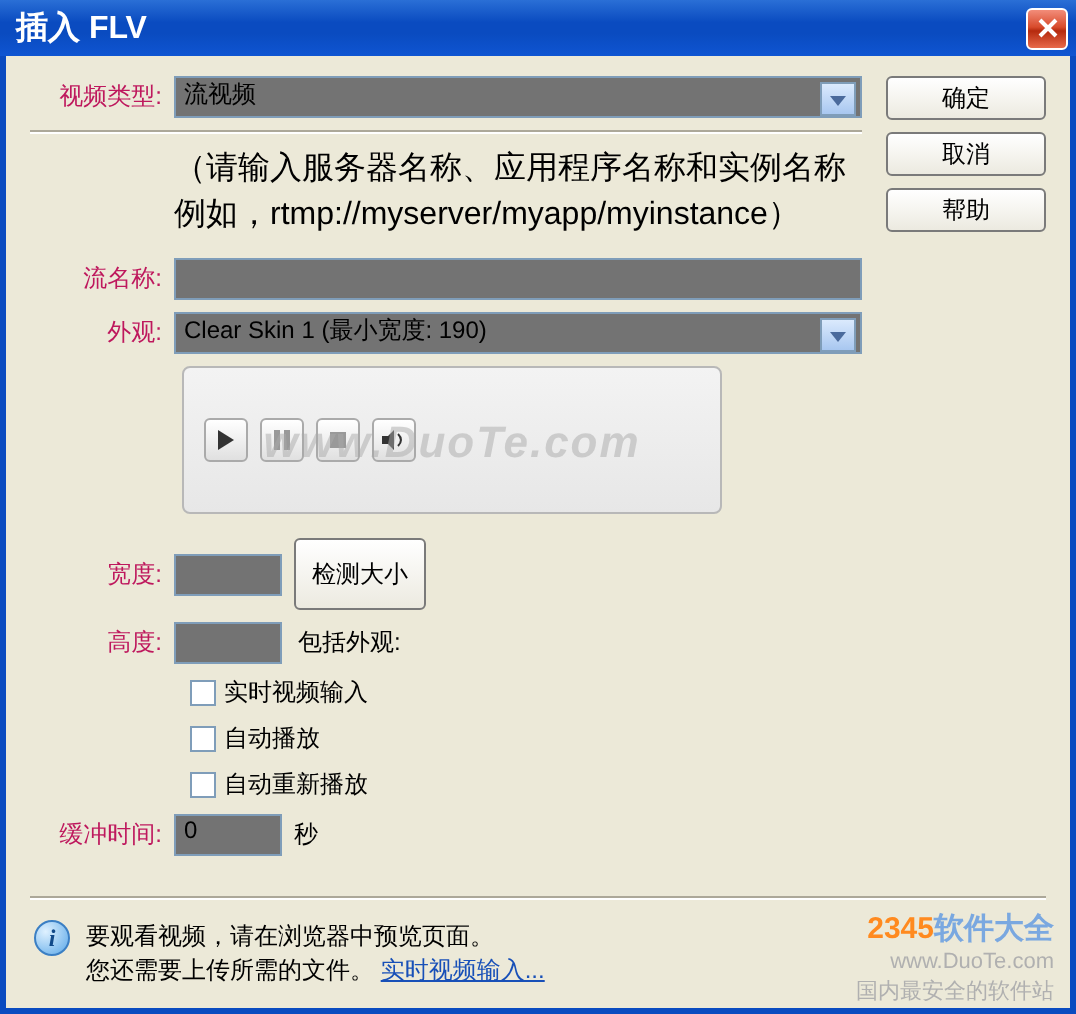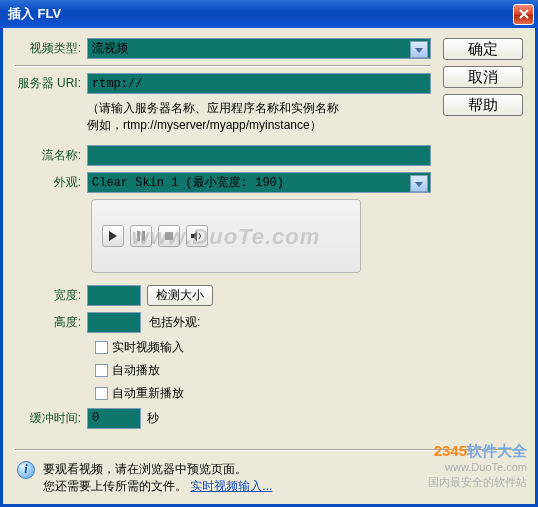--- a/index.html
+++ b/index.html
@@ -14,21 +14,21 @@
   }
   .titlebar {
     height: 28px;
     background: linear-gradient(to bottom, #2a6fd6 0%, #0a4bc0 40%, #0a4bc0 60%, #0f55d2 100%);
     display: flex;
     align-items: center;
     justify-content: space-between;
     padding: 0 4px 0 8px;
     color: #fff;
     font-weight: bold;
-    font-size: 13px;
+    font-size: 16px;
   }
   .titlebar .close {
     width: 21px; height: 21px;
     background: linear-gradient(to bottom, #f28d7a, #d84b2c 45%, #b52a0e 55%, #e86a4a);
     border: 1px solid #fff;
     border-radius: 3px;
     display: flex;
     align-items: center;
     justify-content: center;
     color:#fff;
@@ -48,53 +48,52 @@
   .right { width: 80px; display:flex; flex-direction:column; gap:6px; }
   .btn {
     height: 22px;
     border: 1px solid #7a7a7a;
     background: linear-gradient(to bottom, #ffffff, #eceae0);
     border-radius: 3px;
     display:flex;
     align-items:center;
     justify-content:center;
     cursor:pointer;
-    font-size:15px;
+    font-size:12px;
   }
   .row { display:flex; align-items:center; margin-bottom:6px; }
-  .lbl { width: 72px; text-align:right; padding-right:6px; color:#14532d; }
+  .lbl { width: 72px; text-align:right; padding-right:6px; color:#be185d; }
   .sel, .txt {
     border:1px solid #7f9db9;
-    background:#0f766e;
+    background:#737373;
     height:21px;
     font-size:12px;
     padding:0 4px;
     display:flex;
-    align-items:center;
-    font-family:Liberation Mono, monospace;
+    align-items:flex-start;
   }
   .sel { flex:1; position:relative; }
   .sel::after {
     content:"";
     position:absolute;
     right:2px; top:2px;
     width:16px; height:15px;
     background: linear-gradient(to bottom,#dbeafd,#a8c7f0);
     border:1px solid #7f9db9;
   }
   .sel::before {
     content:"";
     position:absolute;
     right:7px; top:9px;
     border-left:4px solid transparent;
     border-right:4px solid transparent;
     border-top:5px solid #4a6a9c;
     z-index:1;
   }
-  .hint { margin-left:72px; font-size:12px; color:#000; line-height:1.45; margin-bottom:10px; }
+  .hint { margin-left:72px; font-size:16px; color:#000; line-height:1.45; margin-bottom:10px; }
   .txt.small { width:54px; }
   .txt.med { flex:1; }
   .chk { display:flex; align-items:center; gap:4px; margin-left:4px; }
   .chkbox {
     width:13px; height:13px;
     border:1px solid #7f9db9;
     background:#fff;
     display:flex;
     align-items:center;
     justify-content:center;
@@ -156,31 +155,31 @@
     display:flex;align-items:center;justify-content:center;
     color:#114a8a;
     font-weight:bold;
     font-style:italic;
     font-family:Georgia,serif;
     font-size:12px;
   }
   .link { color:#1850b8; text-decoration:underline; cursor:pointer; }
   .corner-wm {
     position:absolute;
-    right:8px; bottom:15px;
+    right:8px; bottom:1px;
     text-align:right;
     font-size:11px;
     color:#b0b0b0;
     line-height:1.3;
     pointer-events:none;
   }
   .corner-wm .brand { font-size:15px; font-weight:bold; color:#7aa8e0; }
   .corner-wm .brand .num { color:#ff8a1f; }
   .small-btn {
-    height:21px;
+    height:36px;
     padding:0 8px;
     border:1px solid #7a7a7a;
     background:linear-gradient(to bottom,#fff,#eceae0);
     border-radius:3px;
     display:flex;align-items:center;
     cursor:pointer;
     margin-left:6px;
   }
 </style>
 </head>
@@ -201,26 +200,20 @@
 
       <div class="row">
         <span class="lbl">视频类型:</span>
         <div class="sel">
             <span>流视频</span>
           </div>
       </div>
 
       <div class="sep"></div>
 
-      <div class="row">
-        <span class="lbl">服务器 URI:</span>
-        <div class="txt med">
-            <span>rtmp://</span>
-          </div>
-      </div>
       <div class="hint">
         <span>（请输入服务器名称、应用程序名称和实例名称</span><br>
         <span>例如，rtmp://myserver/myapp/myinstance）</span>
       </div>
 
       <div class="row">
         <span class="lbl">流名称:</span>
         <div class="txt med">
             <span></span>
           </div>

